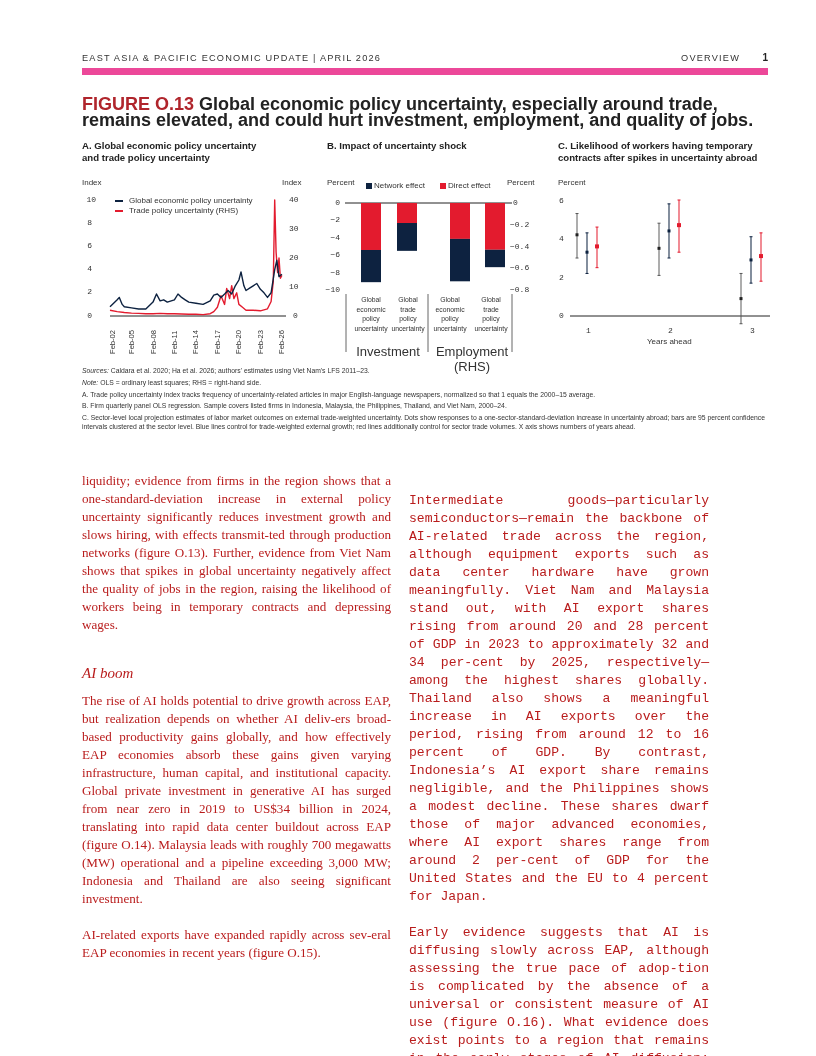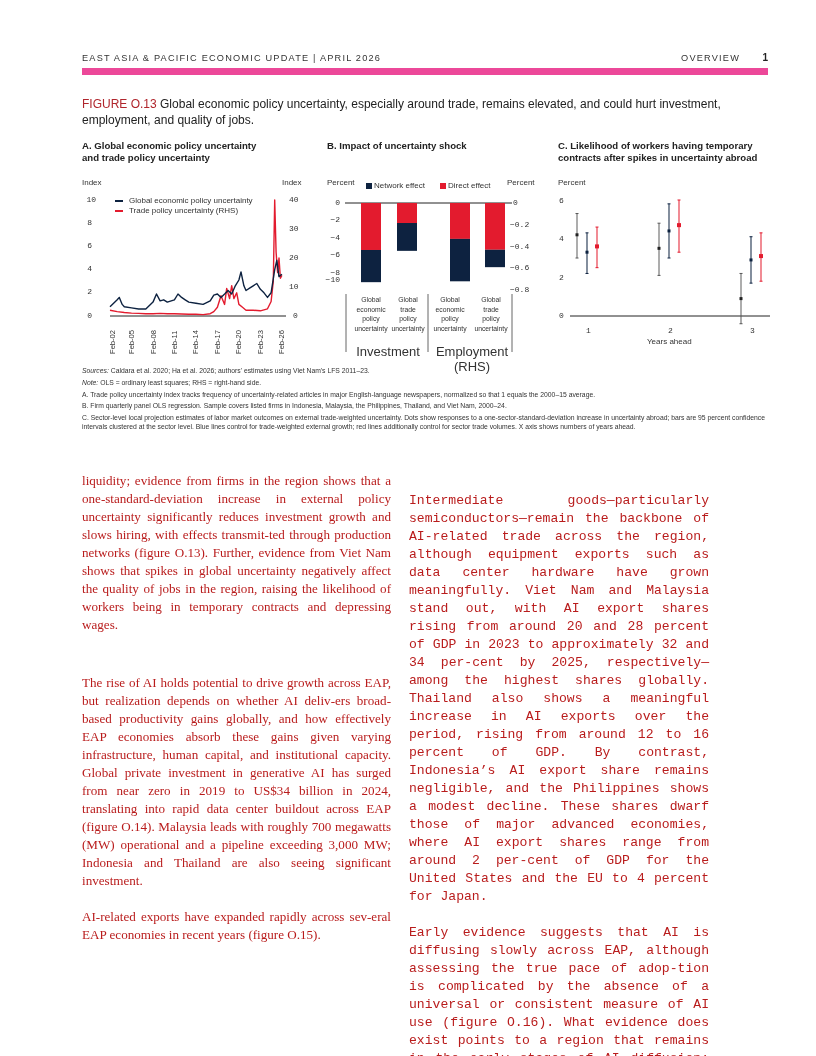--- a/index.html
+++ b/index.html
@@ -2,21 +2,21 @@
 <html><head>
 <meta charset="utf-8">
 <style>
   html, body { margin:0; padding:0; background:#fff; }
   body { width:816px; height:1056px; position:relative; overflow:hidden; font-family:"Liberation Sans", sans-serif; color:#222; }
   .running-head { position:absolute; left:82px; top:52px; width:686px; height:16px; border-bottom:7px solid #ec4899; font-size:9.2px; letter-spacing:1.2px; color:#333; }
   .running-head .left { position:absolute; left:0; top:1px; }
   .running-head .right { position:absolute; right:28px; top:1px; }
   .running-head .pageno { position:absolute; right:0; top:0px; font-weight:bold; font-size:10px; letter-spacing:0; color:#222; }
 
-  .fig-title { position:absolute; left:82px; top:96px; width:680px; font-size:12px; font-weight:normal; line-height:16px; color:#222; }
+  .fig-title { position:absolute; left:82px; top:96px; width:680px; font-size:18px; font-weight:bold; line-height:16px; color:#222; }
   .fig-title .num { color:#b0252c; }
 
   .panel-title { position:absolute; font-size:9.6px; font-weight:bold; line-height:12px; color:#222; }
   .axis-lbl { position:absolute; font-size:8px; color:#333; }
   .tick { position:absolute; font-size:8px; color:#333;font-family:Liberation Mono, monospace; }
   .tick.r { text-align:right; }
   svg { position:absolute; overflow:visible; }
   .legend-item { position:absolute; font-size:8px; color:#333; white-space:nowrap; }
   .swatch-line { display:inline-block; width:8px; height:2px; vertical-align:middle; margin-right:6px; }
   .swatch-sq { display:inline-block; width:6px; height:6px; vertical-align:middle; margin-right:2px; }
@@ -98,21 +98,21 @@
 </div>
 <div class="legend-item" style="left:440px; top:181px;">
   <span class="swatch-sq" style="background:#e31b2e;"></span><span>Direct effect</span>
 </div>
 
 <div class="tick r" style="left:322px; top:198px; width:18px;">0</div>
 <div class="tick r" style="left:322px; top:215px; width:18px;">−2</div>
 <div class="tick r" style="left:322px; top:233px; width:18px;">−4</div>
 <div class="tick r" style="left:322px; top:250px; width:18px;">−6</div>
 <div class="tick r" style="left:322px; top:268px; width:18px;">−8</div>
-<div class="tick r" style="left:322px; top:275px; width:18px;">−10</div>
+<div class="tick r" style="left:322px; top:285px; width:18px;">−10</div>
 
 <div class="tick" style="left:513px; top:198px;">0</div>
 <div class="tick" style="left:510px; top:220px;">−0.2</div>
 <div class="tick" style="left:510px; top:242px;">−0.4</div>
 <div class="tick" style="left:510px; top:263px;">−0.6</div>
 <div class="tick" style="left:510px; top:285px;">−0.8</div>
 
 <svg id="chartB" style="left:0; top:0;" width="816" height="400">
     <line x1="345" y1="203" x2="512" y2="203" stroke="#222" stroke-width="1"></line>
     <rect x="361" y="203" width="20" height="46.98000000000002" fill="#e31b2e"></rect>
@@ -214,20 +214,21 @@
   <p><i>Sources:</i><span> Caldara et al. 2020; Ha et al. 2026; authors' estimates using Viet Nam's LFS 2011–23.</span></p>
   <p><i>Note:</i><span> OLS = ordinary least squares; RHS = right-hand side.</span></p>
   <p>A. Trade policy uncertainty index tracks frequency of uncertainty-related articles in major English-language newspapers, normalized so that 1 equals the 2000–15 average.</p>
   <p>B. Firm quarterly panel OLS regression. Sample covers listed firms in Indonesia, Malaysia, the Philippines, Thailand, and Viet Nam, 2000–24.</p>
   <p>C. Sector-level local projection estimates of labor market outcomes on external trade-weighted uncertainty. Dots show responses to a one-sector-standard-deviation increase in uncertainty abroad; bars are 95 percent confidence intervals clustered at the sector level. Blue lines control for trade-weighted external growth; red lines additionally control for sector trade volumes. X axis shows numbers of years ahead.</p>
 </div>
 
 <div class="col" style="left:82px; top:472px; width:309px;">
   <p>liquidity; evidence from firms in the region shows that a one-standard-deviation increase in external policy uncertainty significantly reduces investment growth and slows hiring, with effects transmit-ted through production networks (figure O.13). Further, evidence from Viet Nam shows that spikes in global uncertainty negatively affect the quality of jobs in the region, raising the likelihood of workers being in temporary contracts and depressing wages.</p>
   <div style="height:30px;"></div>
+  <h3>AI boom</h3>
   <div style="height:10px;"></div>
   <p>The rise of AI holds potential to drive growth across EAP, but realization depends on whether AI deliv-ers broad-based productivity gains globally, and how effectively EAP economies absorb these gains given varying infrastructure, human capital, and institutional capacity. Global private investment in generative AI has surged from near zero in 2019 to US$34 billion in 2024, translating into rapid data center buildout across EAP (figure O.14). Malaysia leads with roughly 700 megawatts (MW) operational and a pipeline exceeding 3,000 MW; Indonesia and Thailand are also seeing significant investment.</p>
   <div class="gap"></div>
   <p>AI-related exports have expanded rapidly across sev-eral EAP economies in recent years (figure O.15).</p>
 </div>
 
 <div class="col" style="left:409px; top:492px; width:300px;font-family:Liberation Mono, monospace;">
   <p>Intermediate goods—particularly semiconductors—remain the backbone of AI-related trade across the region, although equipment exports such as data center hardware have grown meaningfully. Viet Nam and Malaysia stand out, with AI export shares rising from around 20 and 28 percent of GDP in 2023 to approximately 32 and 34 per-cent by 2025, respectively—among the highest shares globally. Thailand also shows a meaningful increase in AI exports over the period, rising from around 12 to 16 percent of GDP. By contrast, Indonesia’s AI export share remains negligible, and the Philippines shows a modest decline. These shares dwarf those of major advanced economies, where AI export shares range from around 2 per-cent of GDP for the United States and the EU to 4 percent for Japan.</p>
   <div class="gap"></div>
   <p>Early evidence suggests that AI is diffusing slowly across EAP, although assessing the true pace of adop-tion is complicated by the absence of a universal or consistent measure of AI use (figure O.16). What evidence does exist points to a region that remains in the early stages of AI diffusion: Only about 13–17 percent of multinational enterprise subsid-iaries in China and Thailand use AI, compared to 37 percent in the United States, and AI adoption is heavily concentrated among multinationals,</p>

